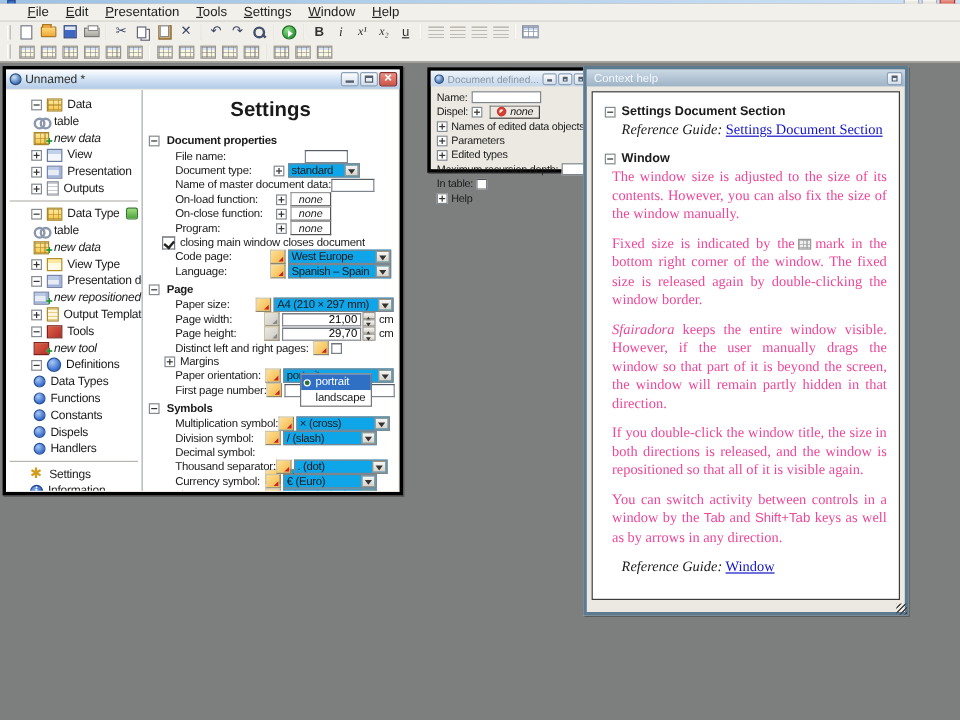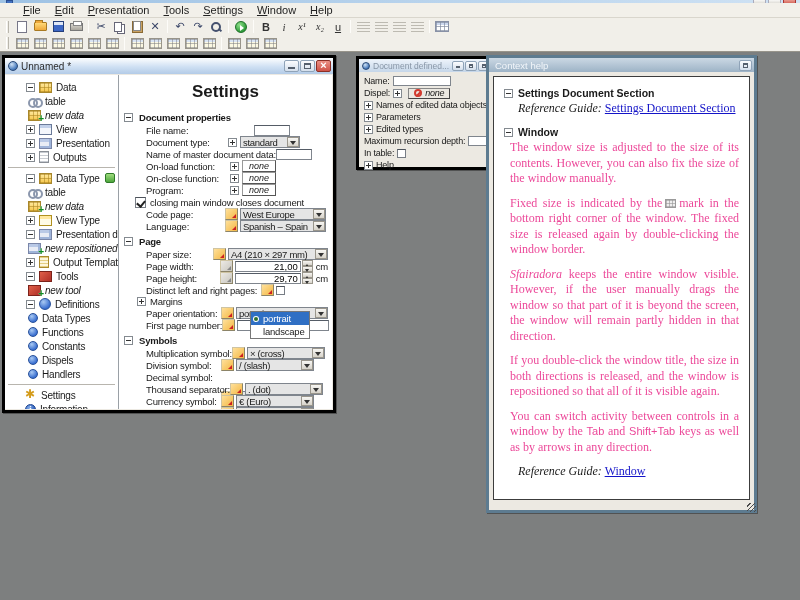--- a/index.html
+++ b/index.html
@@ -122,21 +122,21 @@
   
   #spane { position:absolute; left:114px; right:1px; top:17px; bottom:1px; background:#fff;
     overflow:hidden; font-size:9.5px; letter-spacing:-.2px; }
   #stitle { text-align:center; font-size:17px; font-weight:bold; letter-spacing:0; margin:7px 0 9px; }
   .sec { display:flex; align-items:center; height:13px; padding-left:5px; font-weight:bold; margin-top:3px; }
   .sec .pm { margin-right:6px; }
   .srow { display:flex; align-items:center; height:12px; padding-left:27px; position:relative; white-space:nowrap; }
   .srow .ctrl { margin-left:auto; display:flex; align-items:center; }
   .ti { height:11px; border:1px solid #7f858d; border-top-color:#555c66; background:#fff;
     font:9.5px "Liberation Sans",sans-serif; padding:0 2px; }
-  .combo { height:12px; border:1px solid #7f858d; background:#e5e5e5; display:flex; align-items:center; padding-left:2px; }
+  .combo { height:12px; border:1px solid #7f858d; background:#0ea5e9; display:flex; align-items:center; padding-left:2px; }
   .cval { font-size:9.5px; letter-spacing:-.3px; white-space:nowrap; overflow:hidden; flex:1; }
   .carrow { width:12px; height:10px; margin-left:1px; flex:none; border:1px solid #9a968c;
     background:linear-gradient(#f7f6f3,#d7d3ca); position:relative; }
   .carrow::after { content:""; position:absolute; left:2px; top:3px; border:3px solid transparent; border-top:4px solid #333; }
   .nbtn { height:12px; border:1px solid #999; border-right-color:#555; border-bottom-color:#555;
     background:#fff; font:italic 9px "Liberation Sans",sans-serif; padding:0 6px; color:#222; }
   .mod { width:13px; height:12px; flex:none; border:1px solid #cfc4a2; border-right-color:#8c8468; border-bottom-color:#8c8468;
     background:linear-gradient(135deg,#ffe09a,#f3b844); position:relative; margin-right:2px; }
   .mod::after { content:""; position:absolute; right:1px; bottom:1px;
     border-left:4px solid transparent; border-bottom:4px solid #c22; }
@@ -153,21 +153,21 @@
   .spin .dn::after { top:2px; border-top:3px solid #333; }
   .unit { margin-left:3px; }
   .num { text-align:right; }
   #orient-list { position:absolute; left:131px; top:236px; width:60px; background:#fff;
     border:1px solid #777; z-index:6; font-size:9.5px; }
   .opt { height:13px; display:flex; align-items:center; padding-left:12px; position:relative; }
   .opt.sel { background:#2f6fc4; color:#fff; }
   .opt.sel::before { content:""; position:absolute; left:3px; top:5px; width:4px; height:4px;
     border-radius:50%; background:#2f6f2f; box-shadow:0 0 0 1px #fff; }
   
-  #dlg { left:356px; top:56px; width:139px; height:114px; }
+  #dlg { left:356px; top:56px; width:139px; height:88px; }
   #dlg .tbar { height:13px; font-size:8.5px; background:linear-gradient(#eef4fb,#c5d6e9); color:#8795a6; }
   #dlg .wbtn { width:12px; height:10px; }
   .drow { display:flex; align-items:center; height:12px; padding-left:5px; font-size:9px; letter-spacing:-.2px; white-space:nowrap; }
   .drow .pm { margin-right:3px; }
   .dti { height:10px; border:1px solid #7f858d; background:#fff; margin-left:3px; }
   .nonebtn { height:11px; margin-left:3px; border:1px solid #888; border-right-color:#444; border-bottom-color:#444;
     background:#ece9e2; display:flex; align-items:center; padding:0 5px; font:italic 9px "Liberation Sans",sans-serif; }
   .no-ico { width:8px; height:8px; border:2px solid #d23b2f; border-radius:50%; position:relative; margin-right:3px; flex:none; }
   .no-ico::after { content:""; position:absolute; left:-1px; top:2px; width:7px; height:1.5px; background:#d23b2f; transform:rotate(-45deg); }
   

